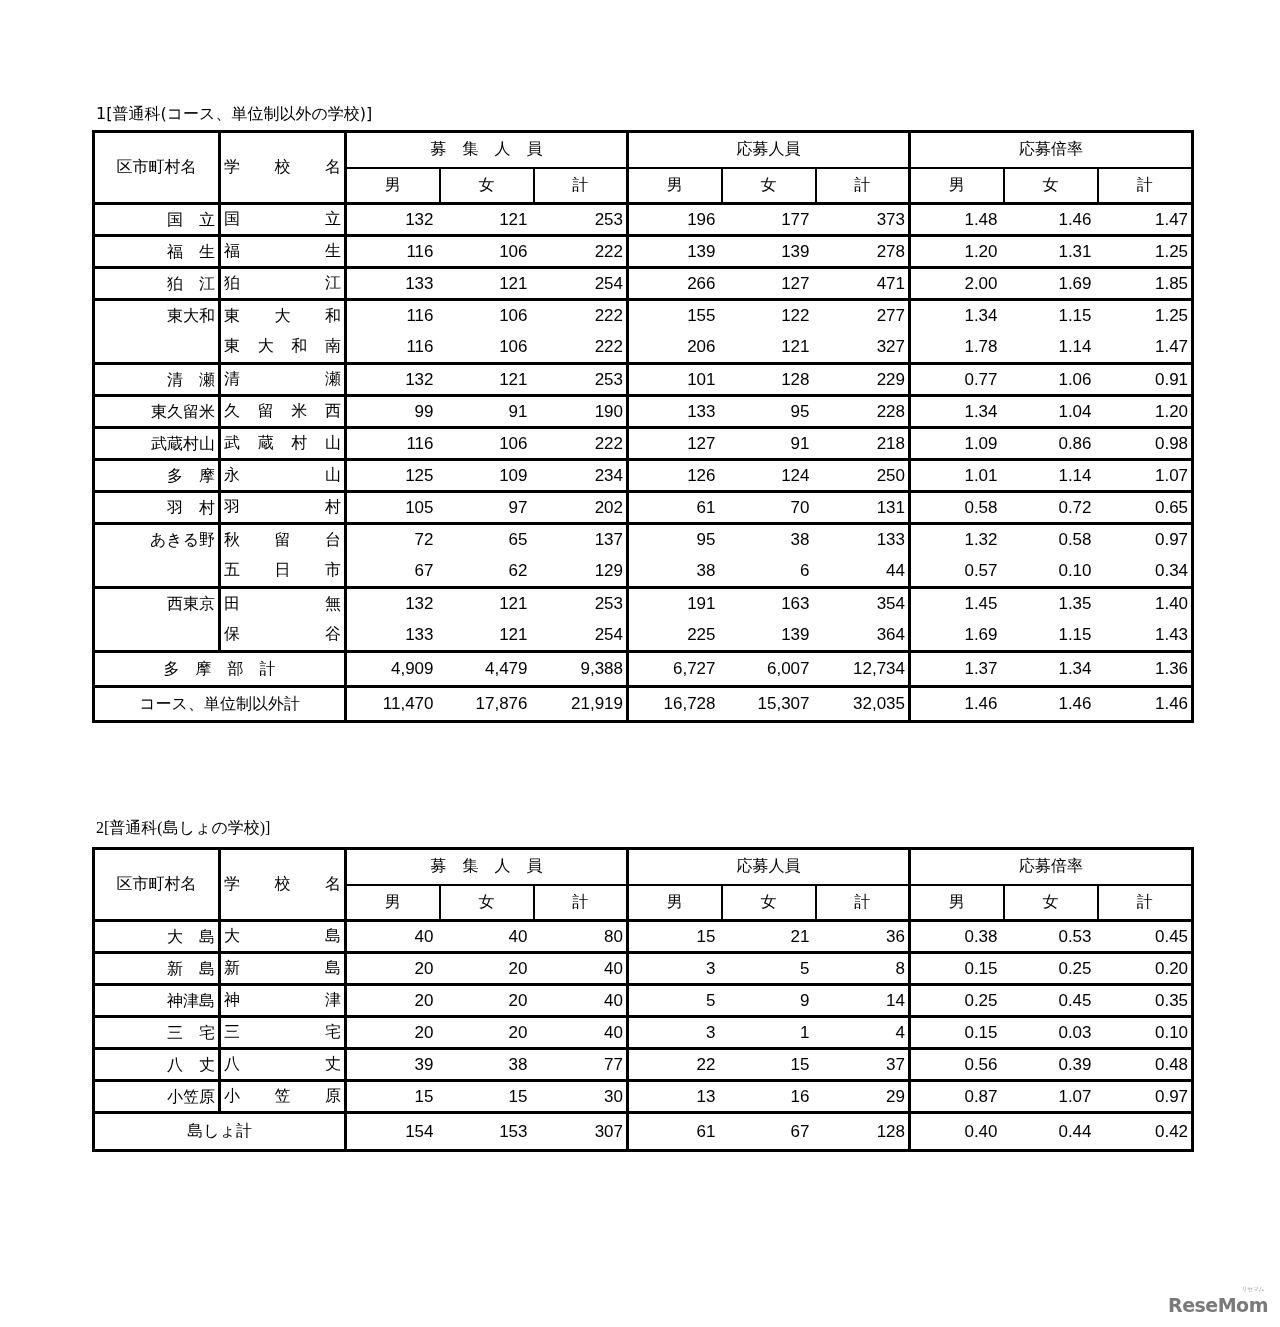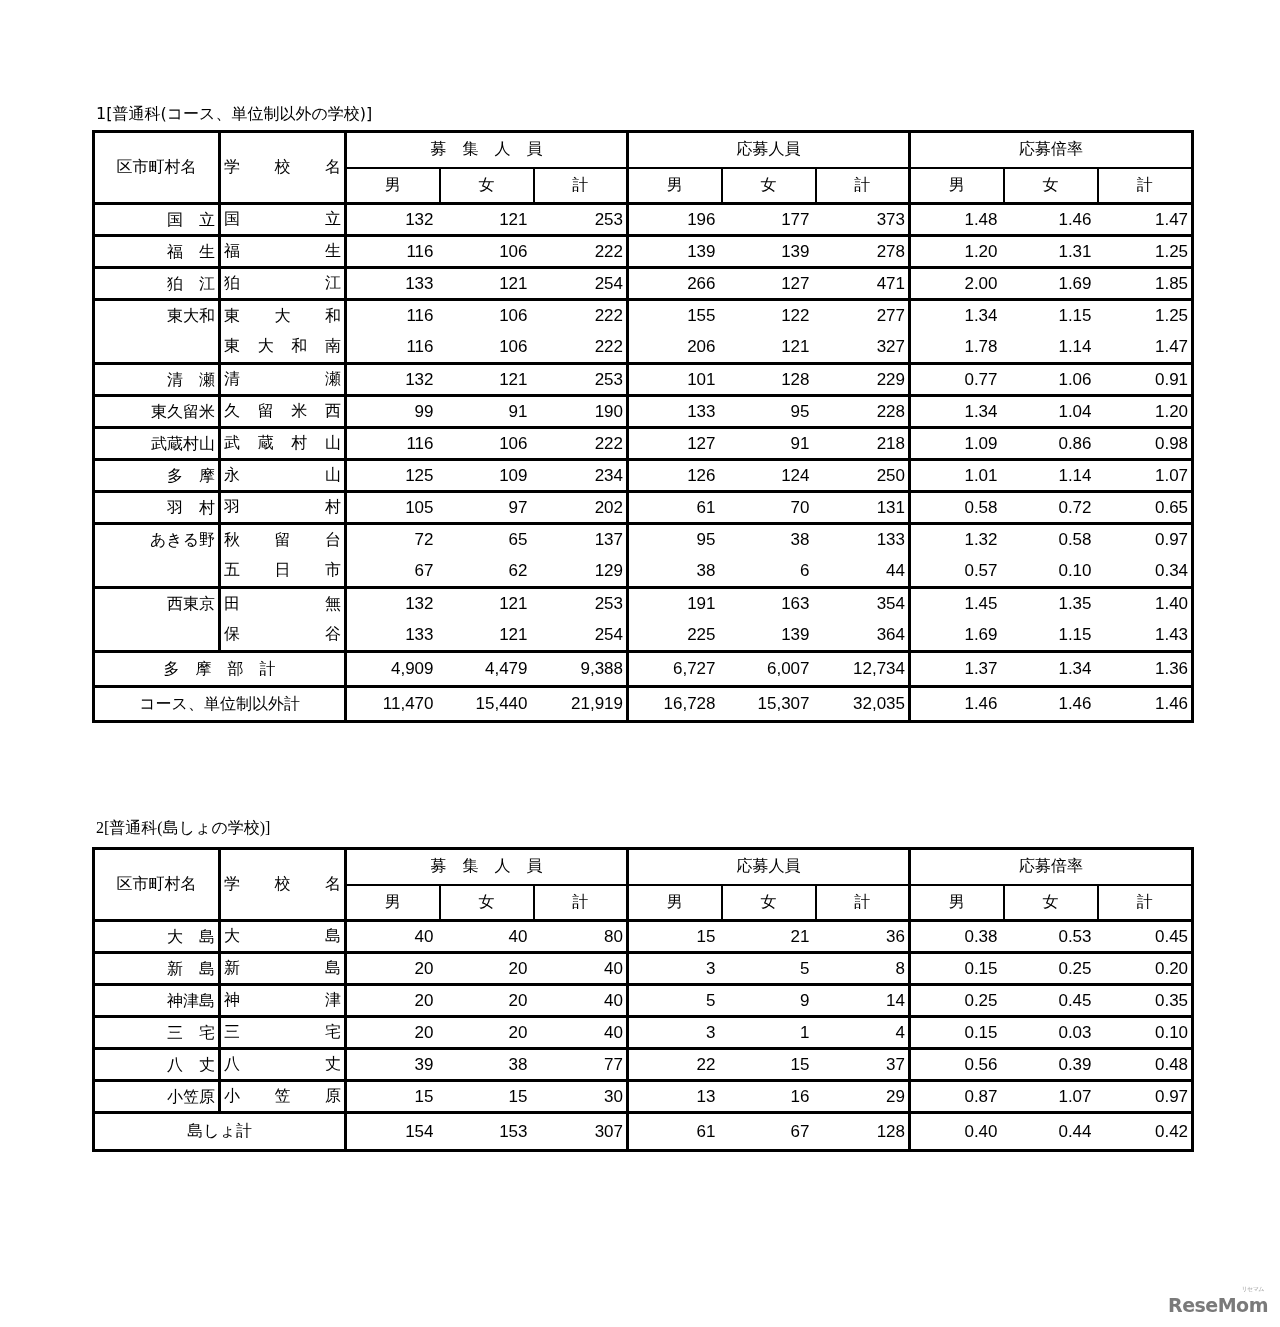--- a/index.html
+++ b/index.html
@@ -351,21 +351,21 @@
         <td class="bl num hb" style="padding-right:6px">6,727</td>
         <td class="num hb" style="padding-right:6px">6,007</td>
         <td class="num hb c-right">12,734</td>
         <td class="bl num hb" style="padding-right:6px">1.37</td>
         <td class="num hb" style="padding-right:6px">1.34</td>
         <td class="num hb c-right">1.36</td>
       </tr>
       <tr style="height:35px">
       <td colspan="2" class="total-label hb">コース、単位制以外計</td>
         <td class="bl num hb" style="padding-right:6px">11,470</td>
-        <td class="num hb" style="padding-right:6px">15,440</td>
+        <td class="num hb" style="padding-right:6px">17,876</td>
         <td class="num hb c-right">21,919</td>
         <td class="bl num hb" style="padding-right:6px">16,728</td>
         <td class="num hb" style="padding-right:6px">15,307</td>
         <td class="num hb c-right">32,035</td>
         <td class="bl num hb" style="padding-right:6px">1.46</td>
         <td class="num hb" style="padding-right:6px">1.46</td>
         <td class="num hb c-right">1.46</td>
       </tr>
     </tbody>
   </table>

